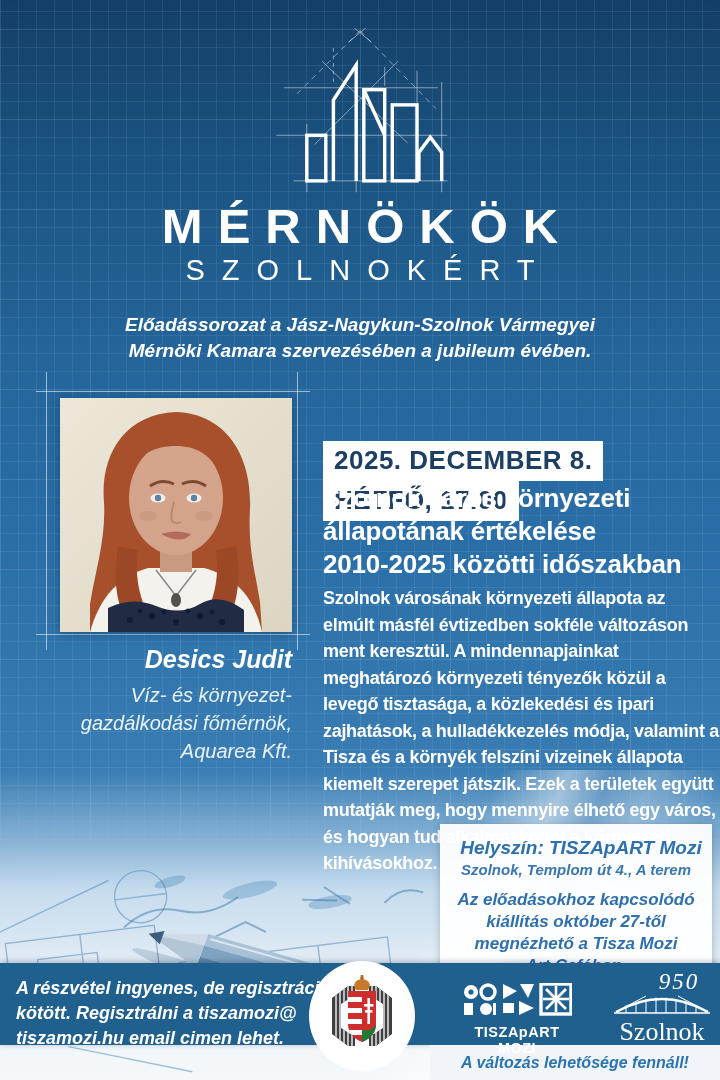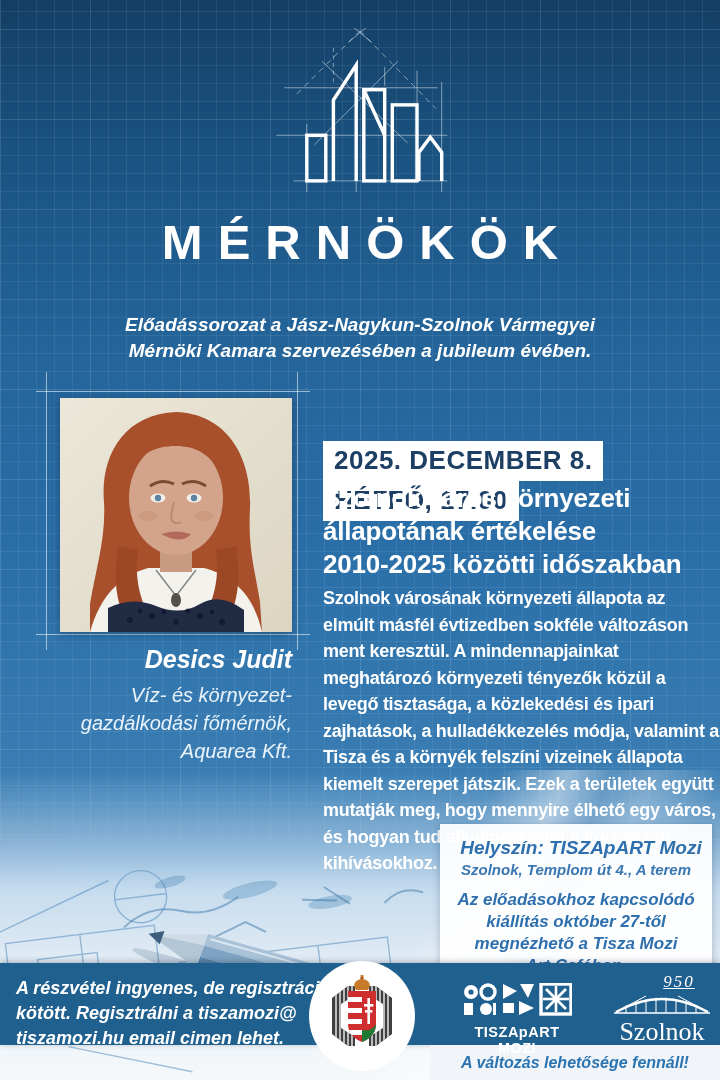--- a/index.html
+++ b/index.html
@@ -29,21 +29,21 @@
   }
   .blueprint .sheen{
     position:absolute;inset:0;
     background:linear-gradient(115deg, transparent 58%, rgba(255,255,255,.45) 66%, rgba(130,170,205,.40) 71%, rgba(255,255,255,.25) 76%, transparent 84%);
   }
   .sketch{position:absolute;left:0;top:0;}
   
   .logo{position:absolute;left:265px;top:28px;width:190px;height:168px;z-index:5;}
   .title1{
     position:absolute;left:0;top:198px;width:720px;z-index:5;text-align:center;
-    color:#fff;font-size:49px;font-weight:700;letter-spacing:15px;text-indent:15px;margin-top:16px;
+    color:#fff;font-size:49px;font-weight:700;letter-spacing:15px;text-indent:15px;
   }
   .title2{
     position:absolute;left:0;top:254px;width:720px;z-index:5;text-align:center;
     color:#fff;font-size:29px;font-weight:400;letter-spacing:17px;text-indent:17px;
   }
   .subtitle{
     position:absolute;left:0;top:312px;width:720px;z-index:5;text-align:center;
     color:#fff;font-size:19px;line-height:26px;font-weight:700;font-style:italic;
   }
   
@@ -88,21 +88,21 @@
   
   .bar{position:absolute;left:0;top:963px;width:720px;height:82px;background:#20608f;z-index:7;box-shadow:0 -1px 6px rgba(5,25,45,.3);}
   .registration{
     position:absolute;left:16px;top:976px;z-index:8;color:#fff;
     font-size:18px;line-height:25px;font-weight:700;font-style:italic;
   }
   .emblem{position:absolute;left:308px;top:960px;width:108px;height:112px;z-index:9;}
   .tiszapart{position:absolute;left:458px;top:983px;width:118px;z-index:9;text-align:center;}
   .tiszapart .label{margin-top:3px;color:#fff;font-size:14.5px;font-weight:700;letter-spacing:.5px;}
   .szolnok{position:absolute;left:610px;top:972px;width:104px;z-index:9;text-align:center;color:#fff;}
-  .szolnok .n950{font-family:"Liberation Serif",serif;font-style:italic;font-size:17px;letter-spacing:2px;margin-left:34px;line-height:20px;text-decoration:underline;}
+  .szolnok .n950{font-family:"Liberation Serif",serif;font-style:italic;font-size:23px;letter-spacing:2px;margin-left:34px;line-height:20px;}
   .szolnok .cityname{font-family:"Liberation Serif",serif;font-size:26px;line-height:24px;margin-top:0;}
   .motto{
     position:absolute;left:430px;top:1045px;width:290px;height:35px;z-index:8;
     background:#f1f5f9;display:flex;align-items:center;justify-content:center;
     color:#2a74b2;font-size:16px;font-weight:700;font-style:italic;
   }
 </style>
 </head>
 <body>
 
@@ -179,20 +179,21 @@
       <rect x="44" y="112" width="20" height="48"></rect>
       <path d="M72,160 V75 L96,38 V160"></path>
       <rect x="104" y="64" width="22" height="96"></rect>
       <line x1="104" y1="64" x2="126" y2="112"></line>
       <rect x="134" y="80" width="26" height="80"></rect>
       <path d="M162,160 V130 L174,114 L186,130 V160"></path>
     </g>
   </svg>
 
   <div class="title1">MÉRNÖKÖK</div>
+  <div class="title2">SZOLNOKÉRT</div>
   <div class="subtitle pre">Előadássorozat a Jász-Nagykun-Szolnok Vármegyei
 Mérnöki Kamara szervezésében a jubileum évében.</div>
 
   <div class="guide gv1"></div>
   <div class="guide gv2"></div>
   <div class="guide gh1"></div>
   <div class="guide gh2"></div>
 
   <svg class="photo" viewBox="0 0 232 234">
     <defs>

